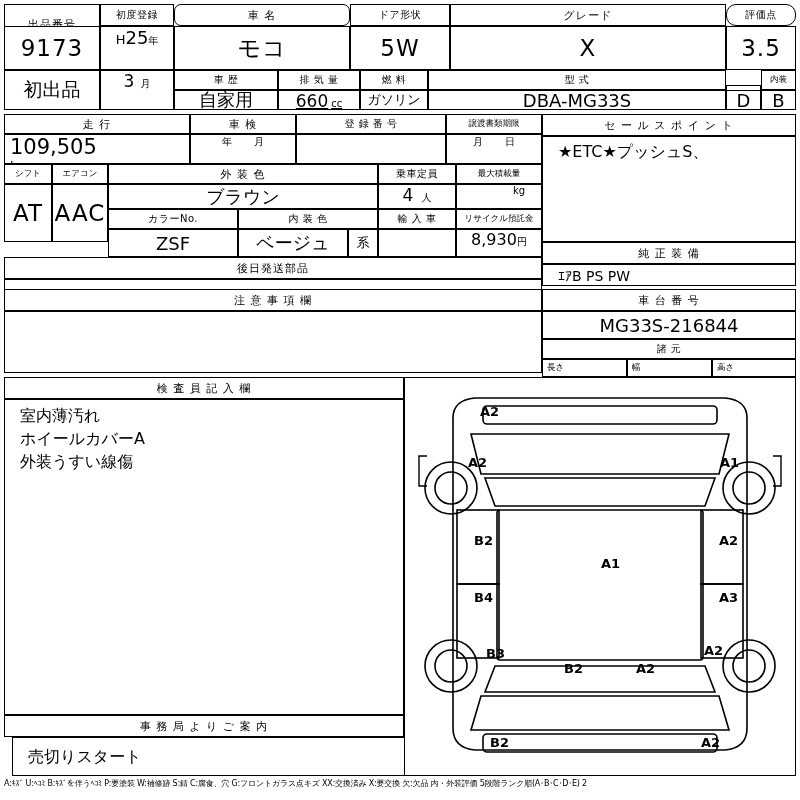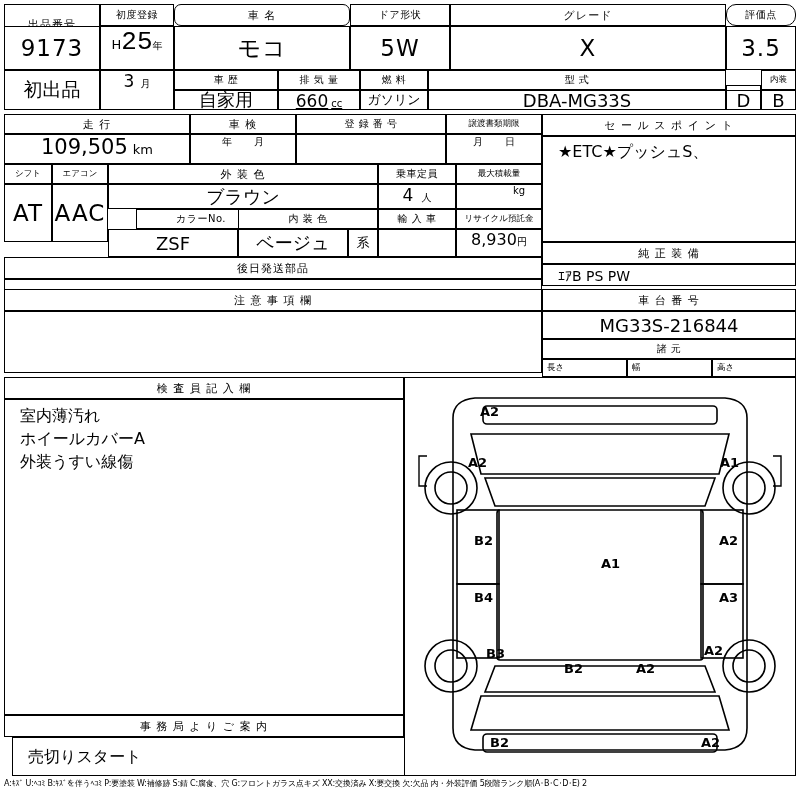--- a/index.html
+++ b/index.html
@@ -88,21 +88,21 @@
   <div class="box" style="left:0;top:66px;width:96px;height:40px;">
     <div class="val" style="font-size:19px;">初出品</div>
   </div>
 
   <div class="box" style="left:96px;top:0;width:74px;height:22px;">
     <div class="lbl lbl-sm">初度登録</div>
   </div>
   <div class="box" style="left:96px;top:22px;width:74px;height:44px;">
     <div class="rowwrap">
       <span class="tiny" style="font-size:13px;">H</span>
-      <span style="font-size:26px;font-family:Liberation Mono, monospace;">25</span>
+      <span style="font-size:18px;">25</span>
       <span class="tiny">年</span>
     </div>
   </div>
   <div class="box" style="left:96px;top:66px;width:74px;height:40px;">
     <div class="rowwrap">
       <span style="font-size:17px;">3</span>
       <span class="tiny" style="margin-left:6px;">月</span>
     </div>
   </div>
 
@@ -175,21 +175,21 @@
     <div class="val mid">D</div>
   </div>
   <div class="box" style="left:757px;top:86px;width:35px;height:20px;">
     <div class="val mid">B</div>
   </div>
 
   <div class="box" style="left:0;top:110px;width:186px;height:20px;">
     <div class="lbl">走 行</div>
   </div>
   <div class="box" style="left:0;top:130px;width:186px;height:30px;">
-    <div class="rowwrap" style="justify-content:center;">
+    <div class="rowwrap" style="justify-content:space-between;flex-direction:column;">
       <span style="font-size:21px;">109,505</span>
       <span style="font-size:13px;margin-left:5px;">km</span>
     </div>
   </div>
 
   <div class="box" style="left:186px;top:110px;width:106px;height:20px;">
     <div class="lbl">車 検</div>
   </div>
   <div class="box" style="left:186px;top:130px;width:106px;height:30px;">
     <div class="rowwrap">
@@ -247,21 +247,21 @@
 
   <div class="box" style="left:452px;top:160px;width:86px;height:20px;">
     <div class="lbl lbl-xs">最大積載量</div>
   </div>
   <div class="box" style="left:452px;top:180px;width:86px;height:25px;">
     <div class="rowwrap">
       <span class="tiny" style="margin-left:40px;">kg</span>
     </div>
   </div>
 
-  <div class="box" style="left:104px;top:205px;width:130px;height:20px;margin-left:28px;">
+  <div class="box" style="left:104px;top:205px;width:130px;height:20px;">
     <div class="lbl lbl-sm">カラーNo.</div>
   </div>
   <div class="box" style="left:234px;top:205px;width:140px;height:20px;">
     <div class="lbl lbl-sm">内 装 色</div>
   </div>
   <div class="box" style="left:104px;top:225px;width:130px;height:28px;">
     <div class="val mid">ZSF</div>
   </div>
   <div class="box" style="left:234px;top:225px;width:110px;height:28px;">
     <div class="val mid">ベージュ</div>

